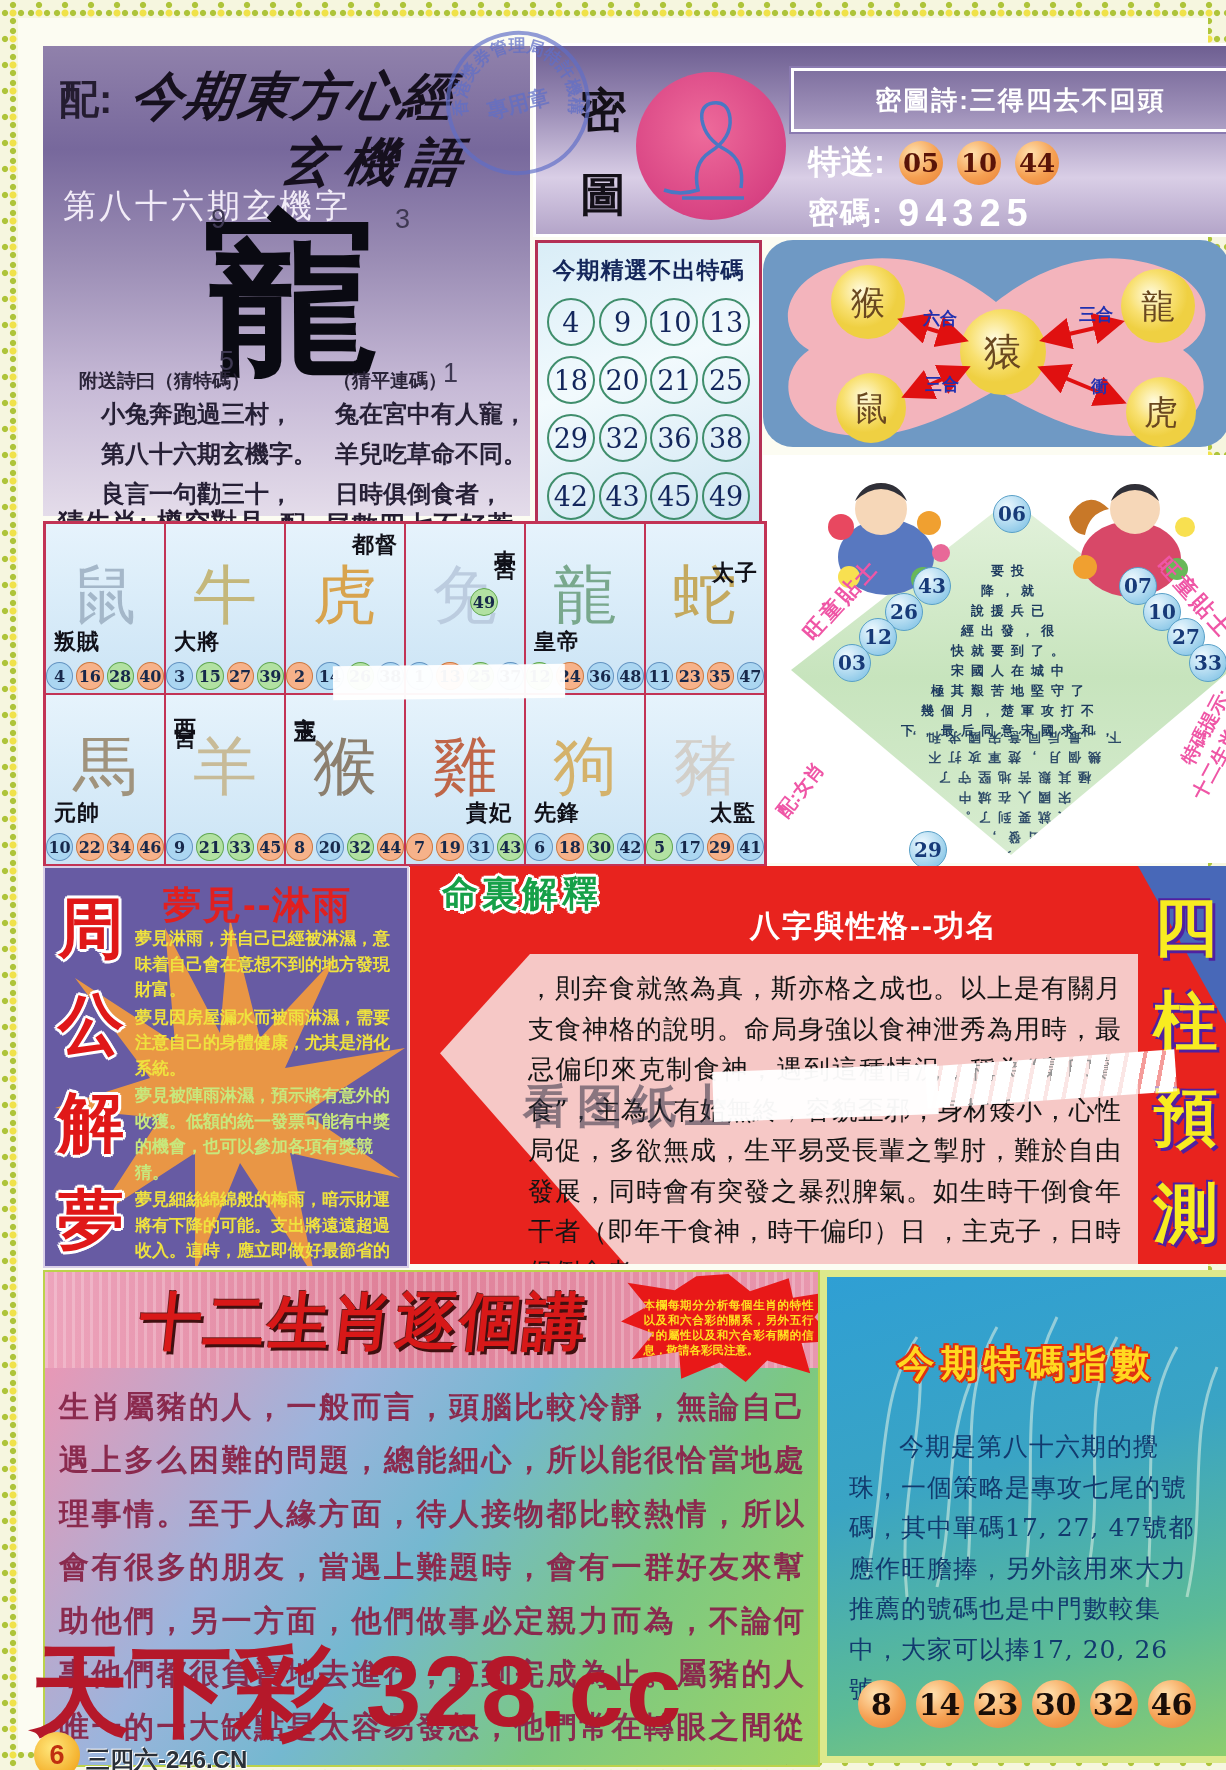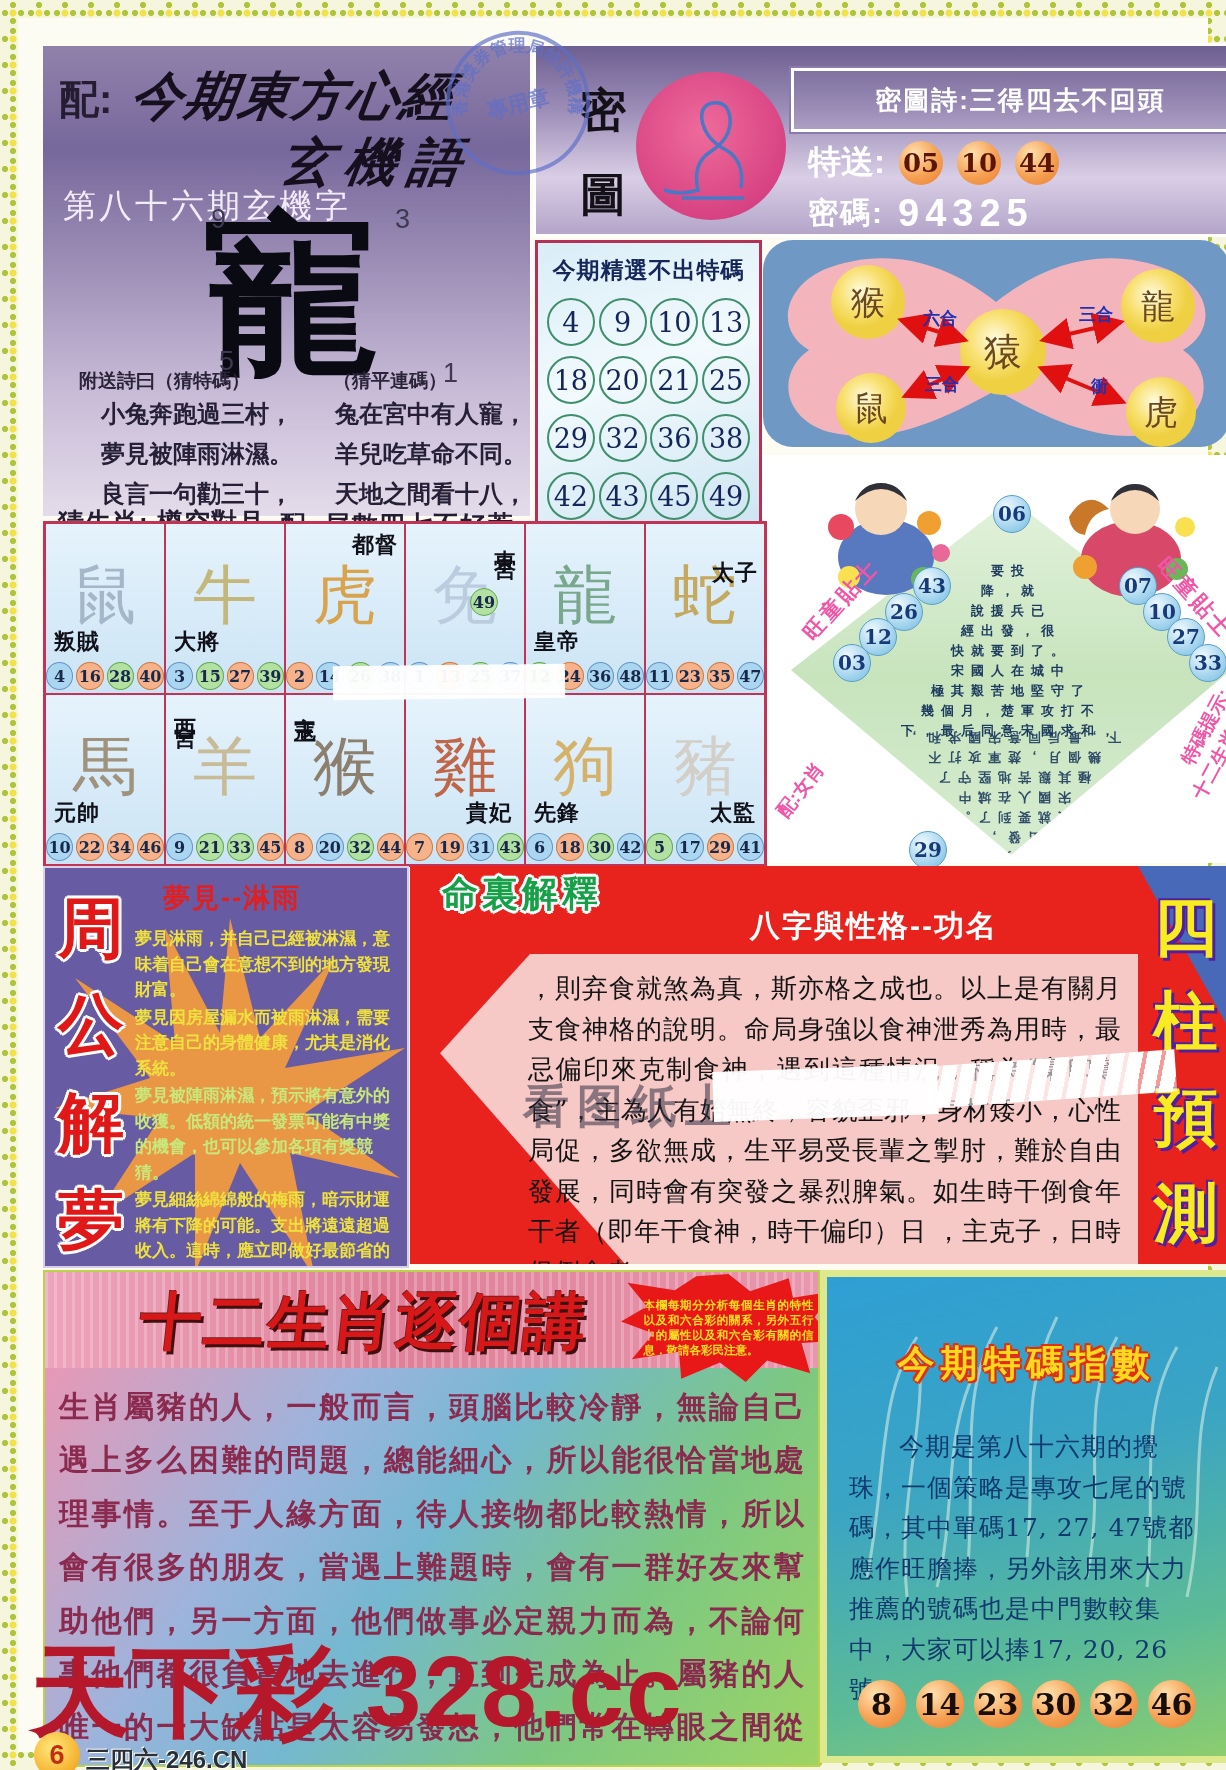--- a/index.html
+++ b/index.html
@@ -121,21 +121,21 @@
   .zcell:nth-child(10) .zrole{left:auto;right:12px;}
   .zcell:nth-child(12) .zrole{left:auto;right:8px;text-align:center;}
 
   
   .zg{position:absolute;left:25px;top:848px;width:362px;height:398px;background:#675ba3;border:2px solid #d9cfe8;overflow:hidden;}
   .zg-star{position:absolute;left:10px;top:50px;z-index:0;}
   .zg-vc{position:absolute;left:6px;width:80px;text-align:center;font-size:66px;font-weight:900;color:#e01818;
     z-index:2;font-family:"DejaVu Serif",serif;
     text-shadow:-3px 0 #fff,3px 0 #fff,0 -3px #fff,0 3px #fff,-2px -2px #fff,2px 2px #fff,-2px 2px #fff,2px -2px #fff;}
   .zg-v0{top:16px;}.zg-v1{top:112px;}.zg-v2{top:210px;}.zg-v3{top:308px;}
-  .zg-title{position:absolute;left:118px;top:12px;font-size:27px;font-weight:900;color:#e02020;z-index:2;letter-spacing:2px;}
+  .zg-title{position:absolute;left:118px;top:12px;font-size:38px;font-weight:900;color:#e02020;z-index:2;letter-spacing:2px;}
   .zg-body{position:absolute;left:90px;top:58px;width:264px;z-index:2;font-size:17px;font-weight:bold;line-height:1.5;}
   .zg-body p{margin:0 0 2px 0;}
   .zg-p1,.zg-p2,.zg-p4{color:#efe23e;}
   .zg-p3{color:#c8e87c;}
 
   
   .ml{position:absolute;left:392px;top:848px;width:823px;height:398px;background:#e8231e;overflow:hidden;}
   .ml-pink{position:absolute;left:0;top:88px;right:95px;bottom:0;background:#f6c8c6;
     clip-path:polygon(120px 0,100% 0,100% 100%,215px 100%,30px 32%);}
   .ml-title{position:absolute;left:32px;top:4px;font-size:36px;font-weight:900;color:#16a048;z-index:2;
@@ -210,29 +210,29 @@
     <div class="hdr-t2">玄機語</div>
     <div class="hdr-issue">第八十六期玄機字</div>
     <div class="hdr-char serif">寵</div>
     <div class="hdr-n n9">9</div>
     <div class="hdr-n n3">3</div>
     <div class="hdr-n n5">5</div>
     <div class="hdr-n n1">1</div>
     <div class="poem-ttl" style="left:36px;top:322px;">附送詩曰（猜特碼）</div>
     <div class="poem" style="left:58px;top:348px;">
       <div>小兔奔跑過三村，</div>
-      <div>夢見被陣雨淋濕。</div>
+      <div>第八十六期玄機字。</div>
       <div>良言一句勸三十，</div>
       <div>鷄頭鷄尾猜雙字。</div>
     </div>
     <div class="poem-ttl" style="left:290px;top:322px;">（猜平連碼）</div>
     <div class="poem" style="left:292px;top:348px;">
       <div>兔在宮中有人寵，</div>
       <div>羊兒吃草命不同。</div>
-      <div>天地之間看十八，</div>
+      <div>日時俱倒食者，</div>
       <div>四四合欲半邊碼。</div>
     </div>
   </div>
   <div class="hint" style="left:40px;top:487px;">猜生肖: 樽空對月</div>
   <div class="hint" style="left:40px;top:525px;">猜: 三六同來是特碼</div>
   <div class="hint" style="left:262px;top:490px;">配: 尾數四七不好惹</div>
 
   <div class="stamp">
     <svg width="150" height="150" viewBox="0 0 150 150">
       <circle cx="75" cy="75" r="70" fill="none" stroke="rgba(95,110,200,.8)" stroke-width="4"></circle>

